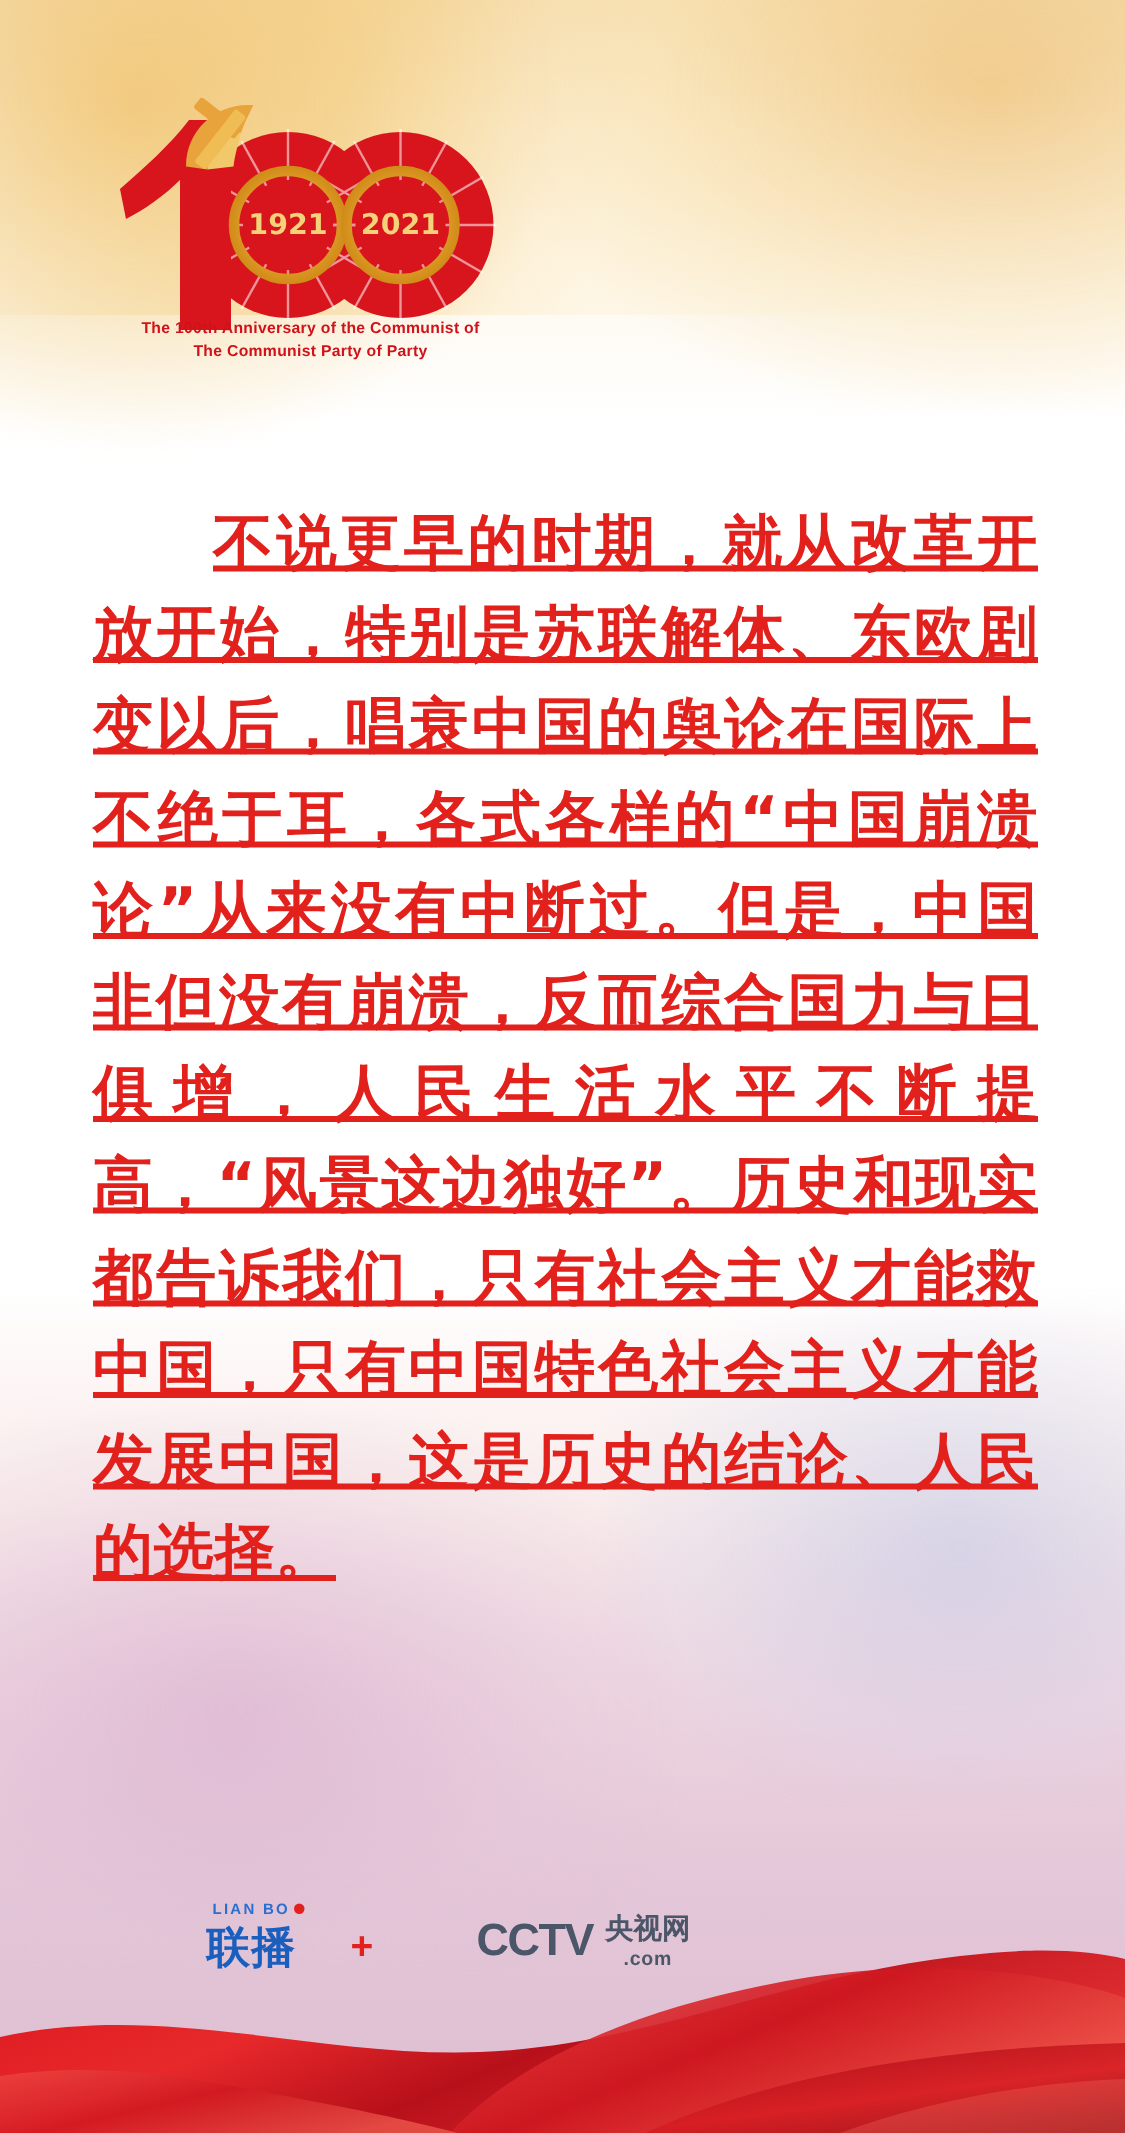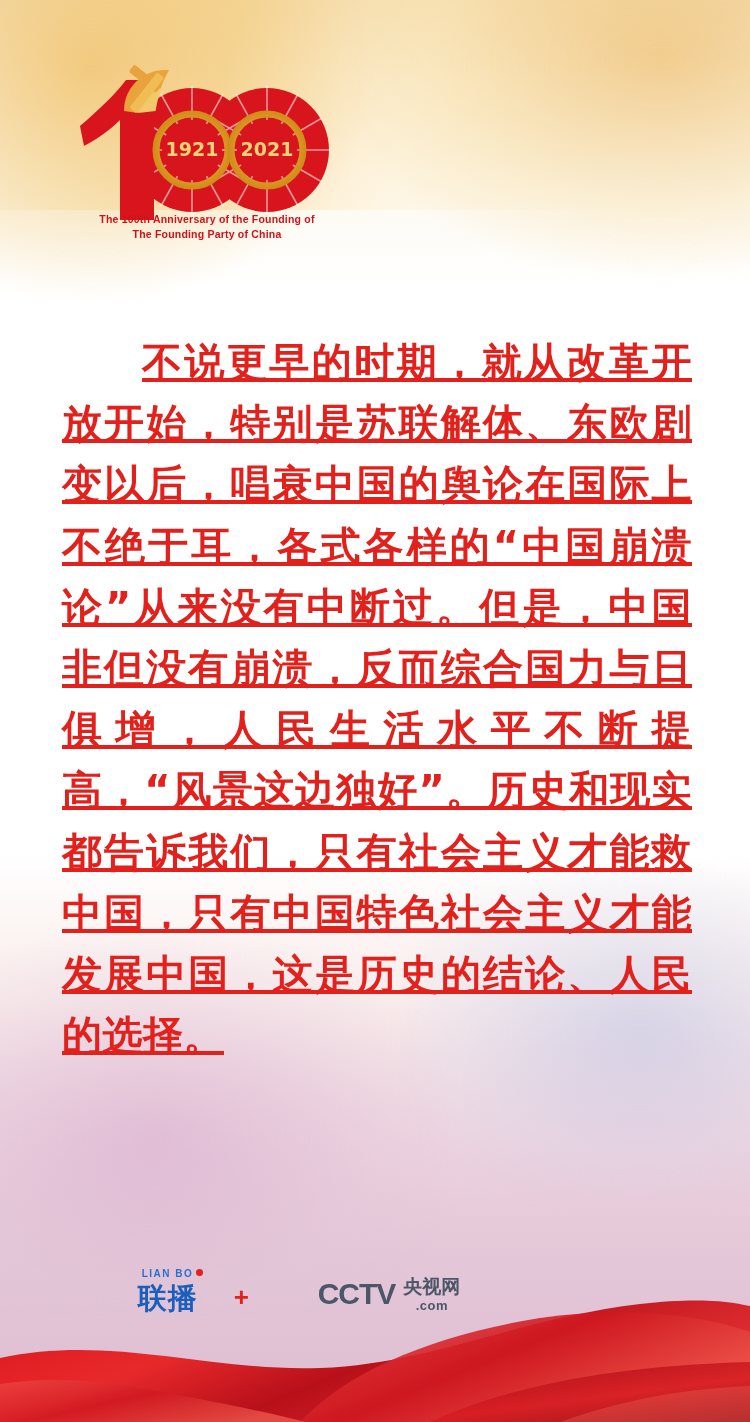--- a/index.html
+++ b/index.html
@@ -337,22 +337,22 @@
         <path d="M2,46 C2,22 22,4 46,6 C42,14 40,18 38,24 C24,24 14,34 16,48 Z" fill="#e8a33c"></path>
         <path d="M16,48 C14,34 24,24 38,24 C36,32 34,38 33,46 Z" fill="#f2c96a"></path>
         <rect x="6" y="10" width="34" height="9" rx="2" transform="rotate(38 23 14)" fill="#e8a33c"></rect>
         <rect x="20" y="6" width="9" height="44" rx="2" transform="rotate(38 24 28)" fill="#f0bd55"></rect>
       </g>
     </svg>
   </div>
 
   <div class="emblem-caption">
     <div class="en">
-      <div>The 100th Anniversary of the Founding of</div>
-      <div>The Founding Party of China</div>
+      <div>The 100th Anniversary of the Communist of</div>
+      <div>The Communist Party of Party</div>
     </div>
   </div>
 
   <div class="quote">不说更早的时期，就从改革开放开始，特别是苏联解体、东欧剧变以后，唱衰中国的舆论在国际上不绝于耳，各式各样的“中国崩溃论”从来没有中断过。但是，中国非但没有崩溃，反而综合国力与日俱增，人民生活水平不断提高，“风景这边独好”。历史和现实都告诉我们，只有社会主义才能救中国，只有中国特色社会主义才能发展中国，这是历史的结论、人民的选择。</div>
 
 
   <div class="footer">
     <div class="logo-lianbo">
       <span class="pinyin">LIAN BO</span>
       <span class="dot"></span>

